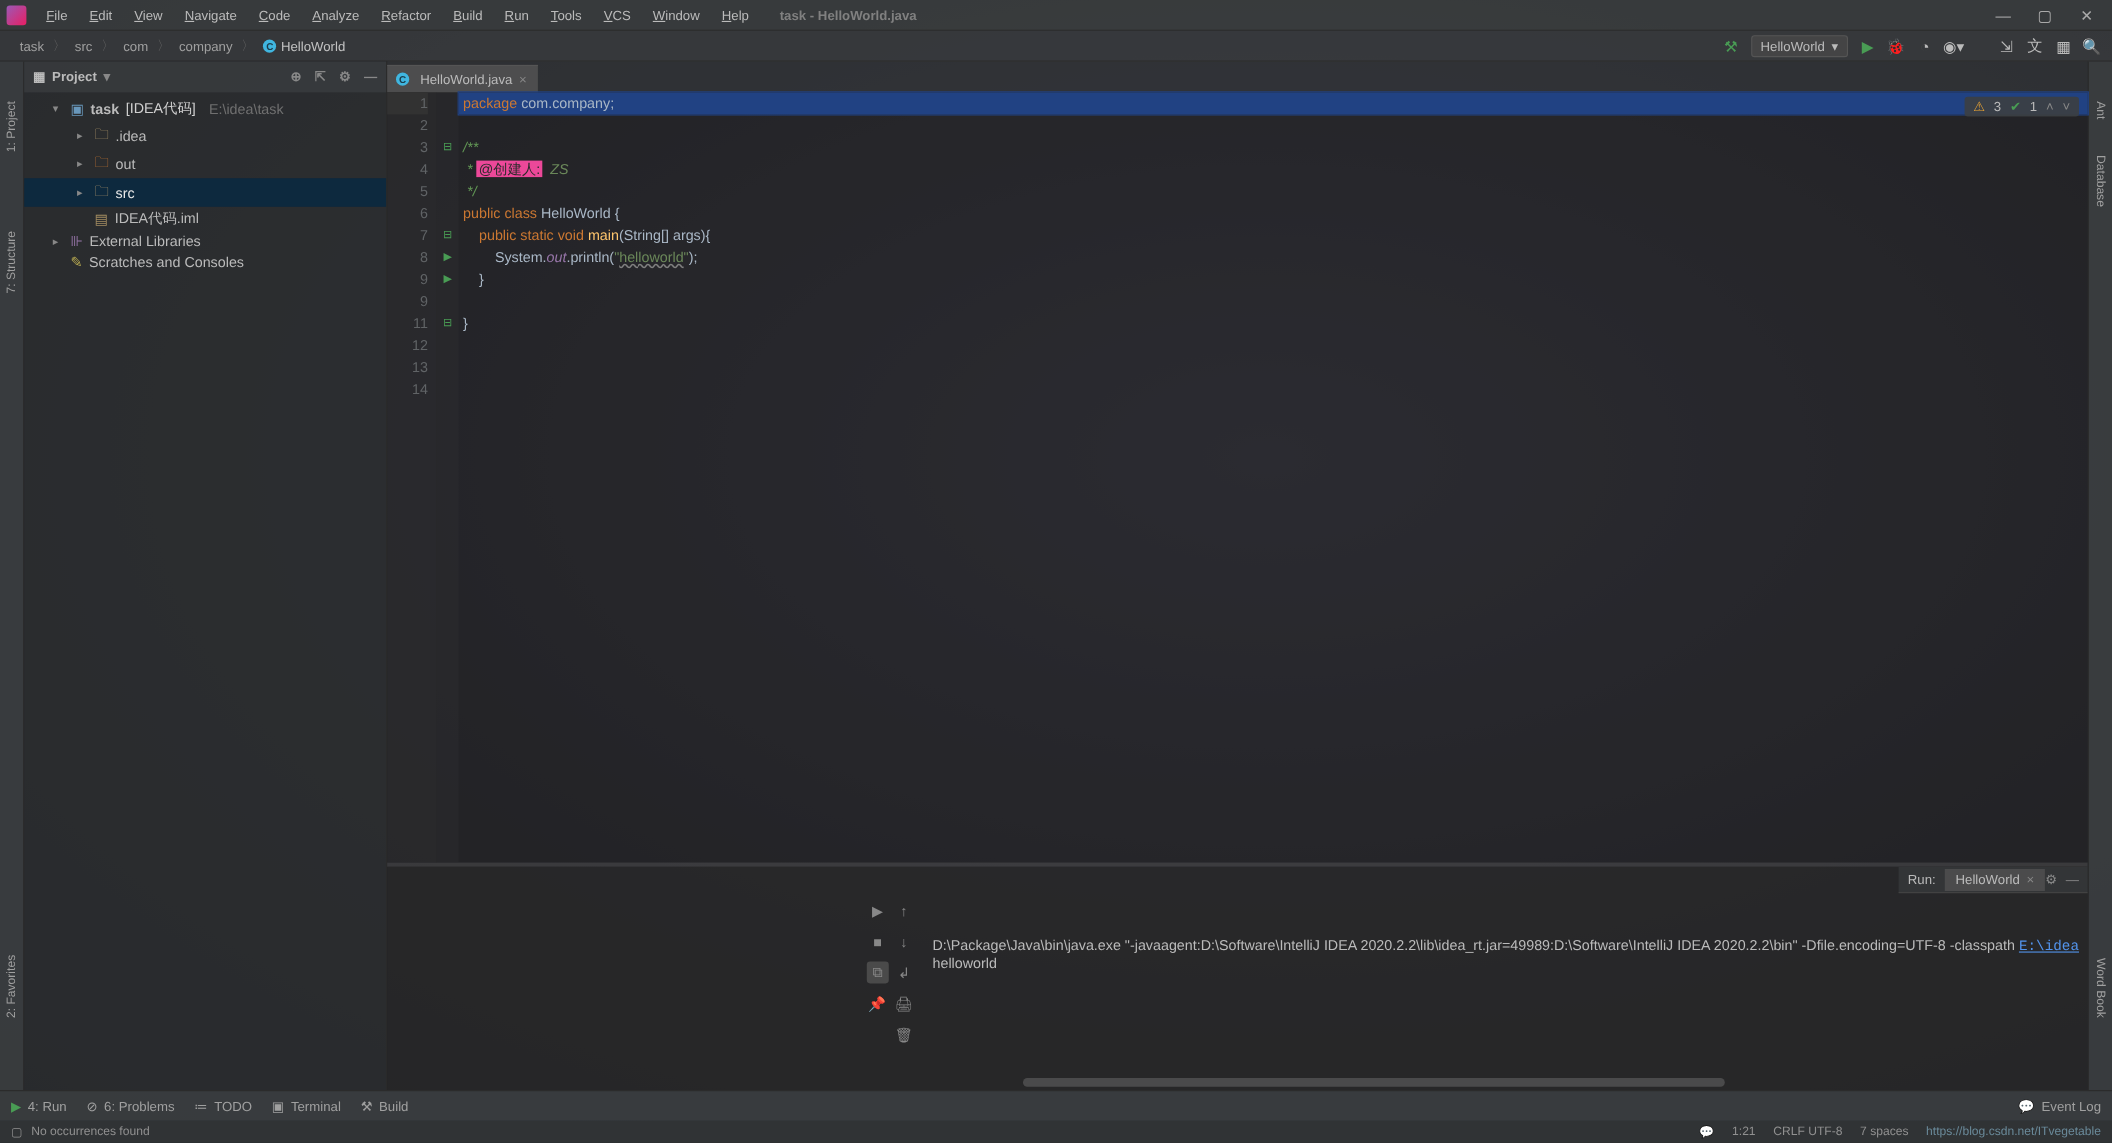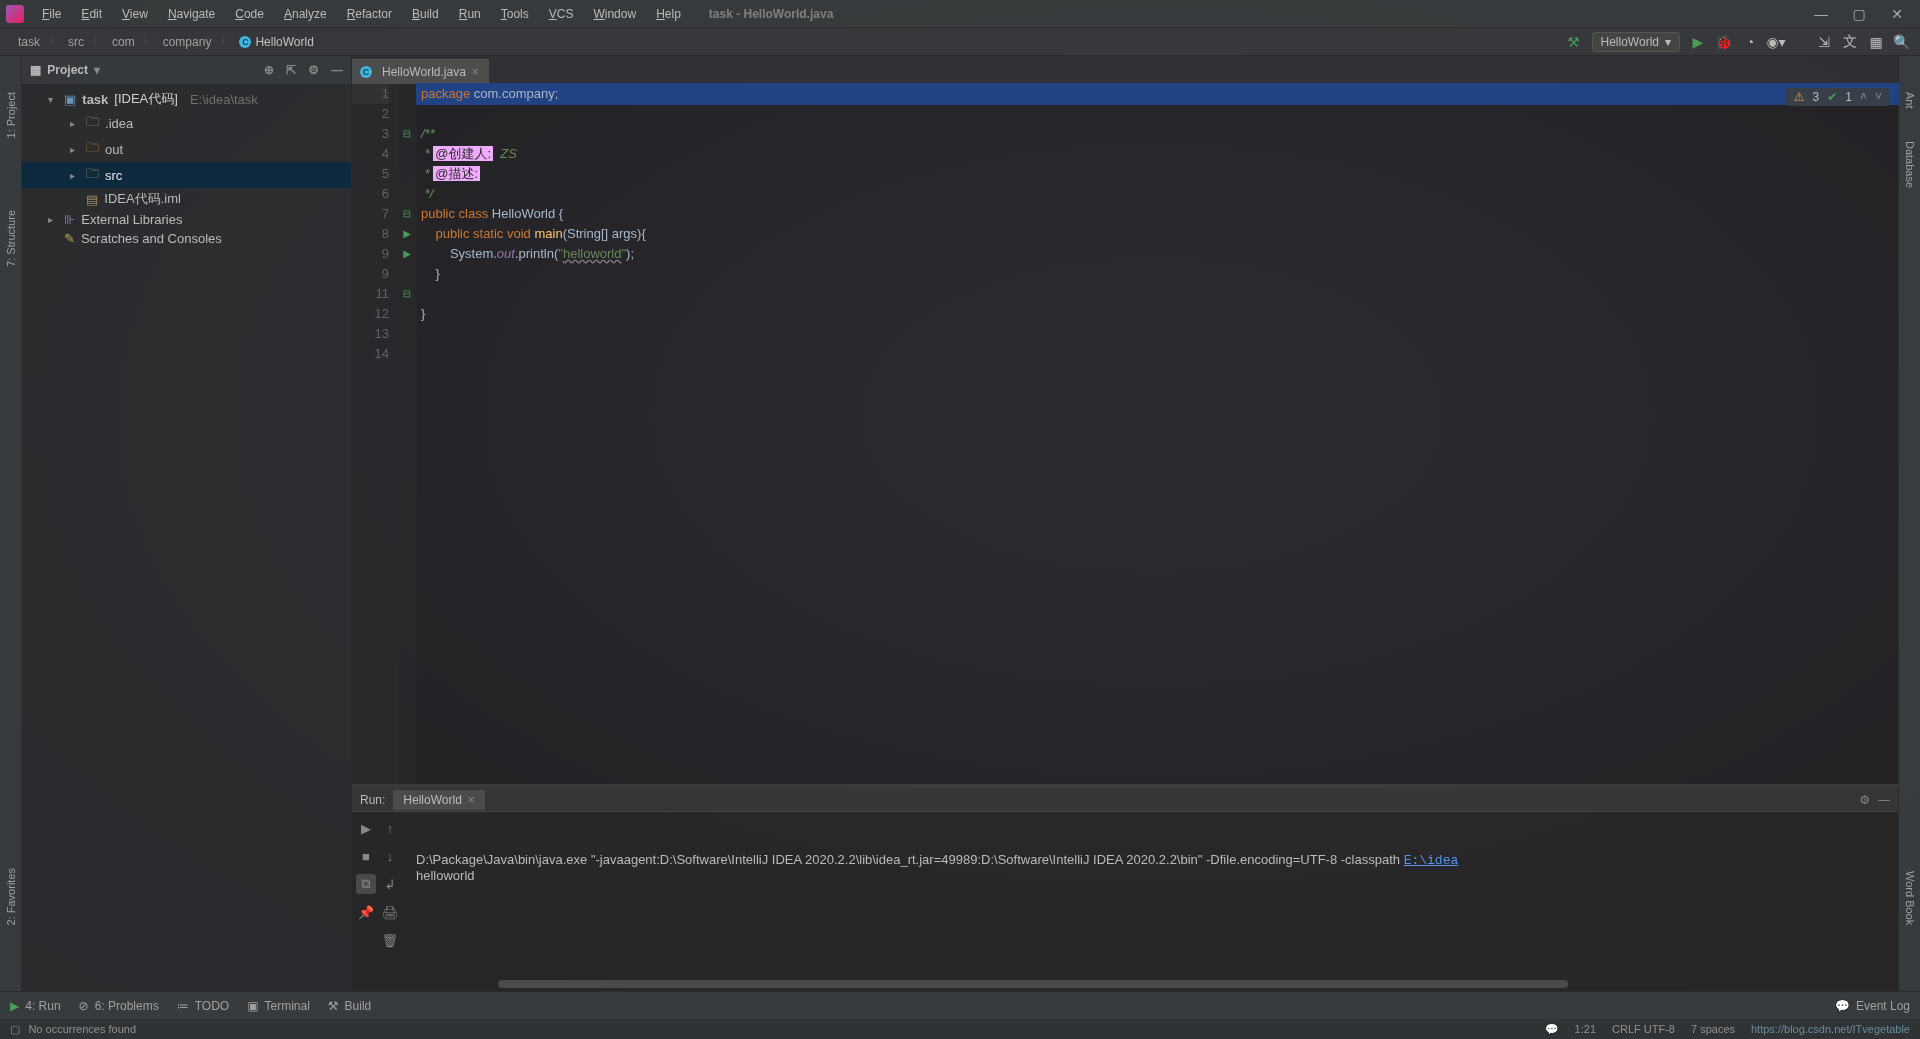--- a/index.html
+++ b/index.html
@@ -124,21 +124,21 @@
 .gutter .gline { height: 20px; line-height: 20px; }
 .gline.hl { background: #323232; }
 .icon-gutter { width: 20px; background: rgba(49,51,53,0.3); font-family: monospace; }
 .igline { height: 20px; line-height: 20px; text-align: center; font-size: 10px; color: #499c54; }
 .code { flex: 1; font-family: "JetBrains Mono", Consolas, monospace; font-size: 13px; padding-left: 0; min-width: 0; }
 .cline { height: 20px; line-height: 20px; white-space: pre; padding-left: 4px; }
 .cline.cur { background: #214283; outline: 1px solid #214283; }
 .kw { color: #cc7832; }
 .pkg { color: #a9b7c6; text-align: center; }
 .cdoc { color: #629755; font-style: italic; }
-.cdoc-tag { background: #f0abfc; color: #2b2b2b; padding: 0 2px; font-style: normal; }
+.cdoc-tag { background: #ec4899; color: #2b2b2b; padding: 0 2px; font-style: normal; }
 .cdoc-val { color: #6a8759; font-style: italic; }
 .cls { color: #a9b7c6; }
 .mth { color: #ffc66d; }
 .str { color: #6a8759; }
 .str.u { text-decoration: underline wavy #808080; }
 .field { color: #9876aa; font-style: italic; }
 .punc { color: #a9b7c6; }
 .editor-status {
   position: absolute; top: 4px; right: 8px;
   background: rgba(60,63,65,0.9);
@@ -146,21 +146,21 @@
   display: flex; gap: 8px; align-items: center;
 }
 .warn-badge { color: #f0a732; }
 .ok-badge { color: #499c54; }
 
 .splitter-h { height: 4px; background: rgba(85,85,85,0.5); cursor: row-resize; }
 
 .run-panel {
   height: 203px;
   background: rgba(43,43,43,0.75);
-  display: flex; flex-direction: column;
+  display: flex; flex-direction: column; align-items: flex-end;
 }
 .run-header { height: 24px; display: flex; align-items: center; padding: 0 8px; background: rgba(60,63,65,0.6); border-bottom: 1px solid #444; }
 .run-tab { background: rgba(81,81,81,0.8); padding: 3px 10px; display: flex; align-items: center; gap: 6px; margin-left: 8px; }
 .run-body { flex: 1; display: flex; min-height: 0; }
 .run-tools { width: 56px; display: flex; gap: 4px; padding: 6px 4px; }
 .run-tools-col { display: flex; flex-direction: column; gap: 8px; align-items: center; }
 .run-tool { width: 20px; height: 20px; color: #888; display: flex; align-items: center; justify-content: center; cursor: pointer; font-size: 13px; }
 .run-tool.active { background: #4a4a4a; border-radius: 3px; }
 .console {
   flex: 1; font-family: "JetBrains Mono", Consolas, monospace; font-size: 13px;
@@ -325,21 +325,20 @@
             <div class="igline">⊟</div>
             <div class="igline"></div>
             <div class="igline"></div>
             <div class="igline"></div>
           </div>
         <div class="code" id="code">
             <div class="cline cur"><span class="kw">package </span><span class="pkg">com.company</span><span class="punc">;</span></div>
             <div class="cline"></div>
             <div class="cline"><span class="cdoc">/**</span></div>
             <div class="cline"><span class="cdoc"> * </span><span class="cdoc-tag">@创建人:</span><span class="cdoc-val">  ZS</span></div>
-            <div class="cline"><span class="cdoc"> * </span><span class="cdoc-tag">@描述:</span></div>
             <div class="cline"><span class="cdoc"> */</span></div>
             <div class="cline"><span class="kw">public class </span><span class="cls">HelloWorld </span><span class="punc">{</span></div>
             <div class="cline"><span class="punc">    </span><span class="kw">public static void </span><span class="mth">main</span><span class="punc">(String[] args){</span></div>
             <div class="cline"><span class="punc">        System.</span><span class="field">out</span><span class="punc">.println(</span><span class="str">"</span><span class="str u">helloworld</span><span class="str">"</span><span class="punc">);</span></div>
             <div class="cline"><span class="punc">    }</span></div>
             <div class="cline"></div>
             <div class="cline"><span class="punc">}</span></div>
             <div class="cline"></div>
           </div>
         <div class="editor-status">

